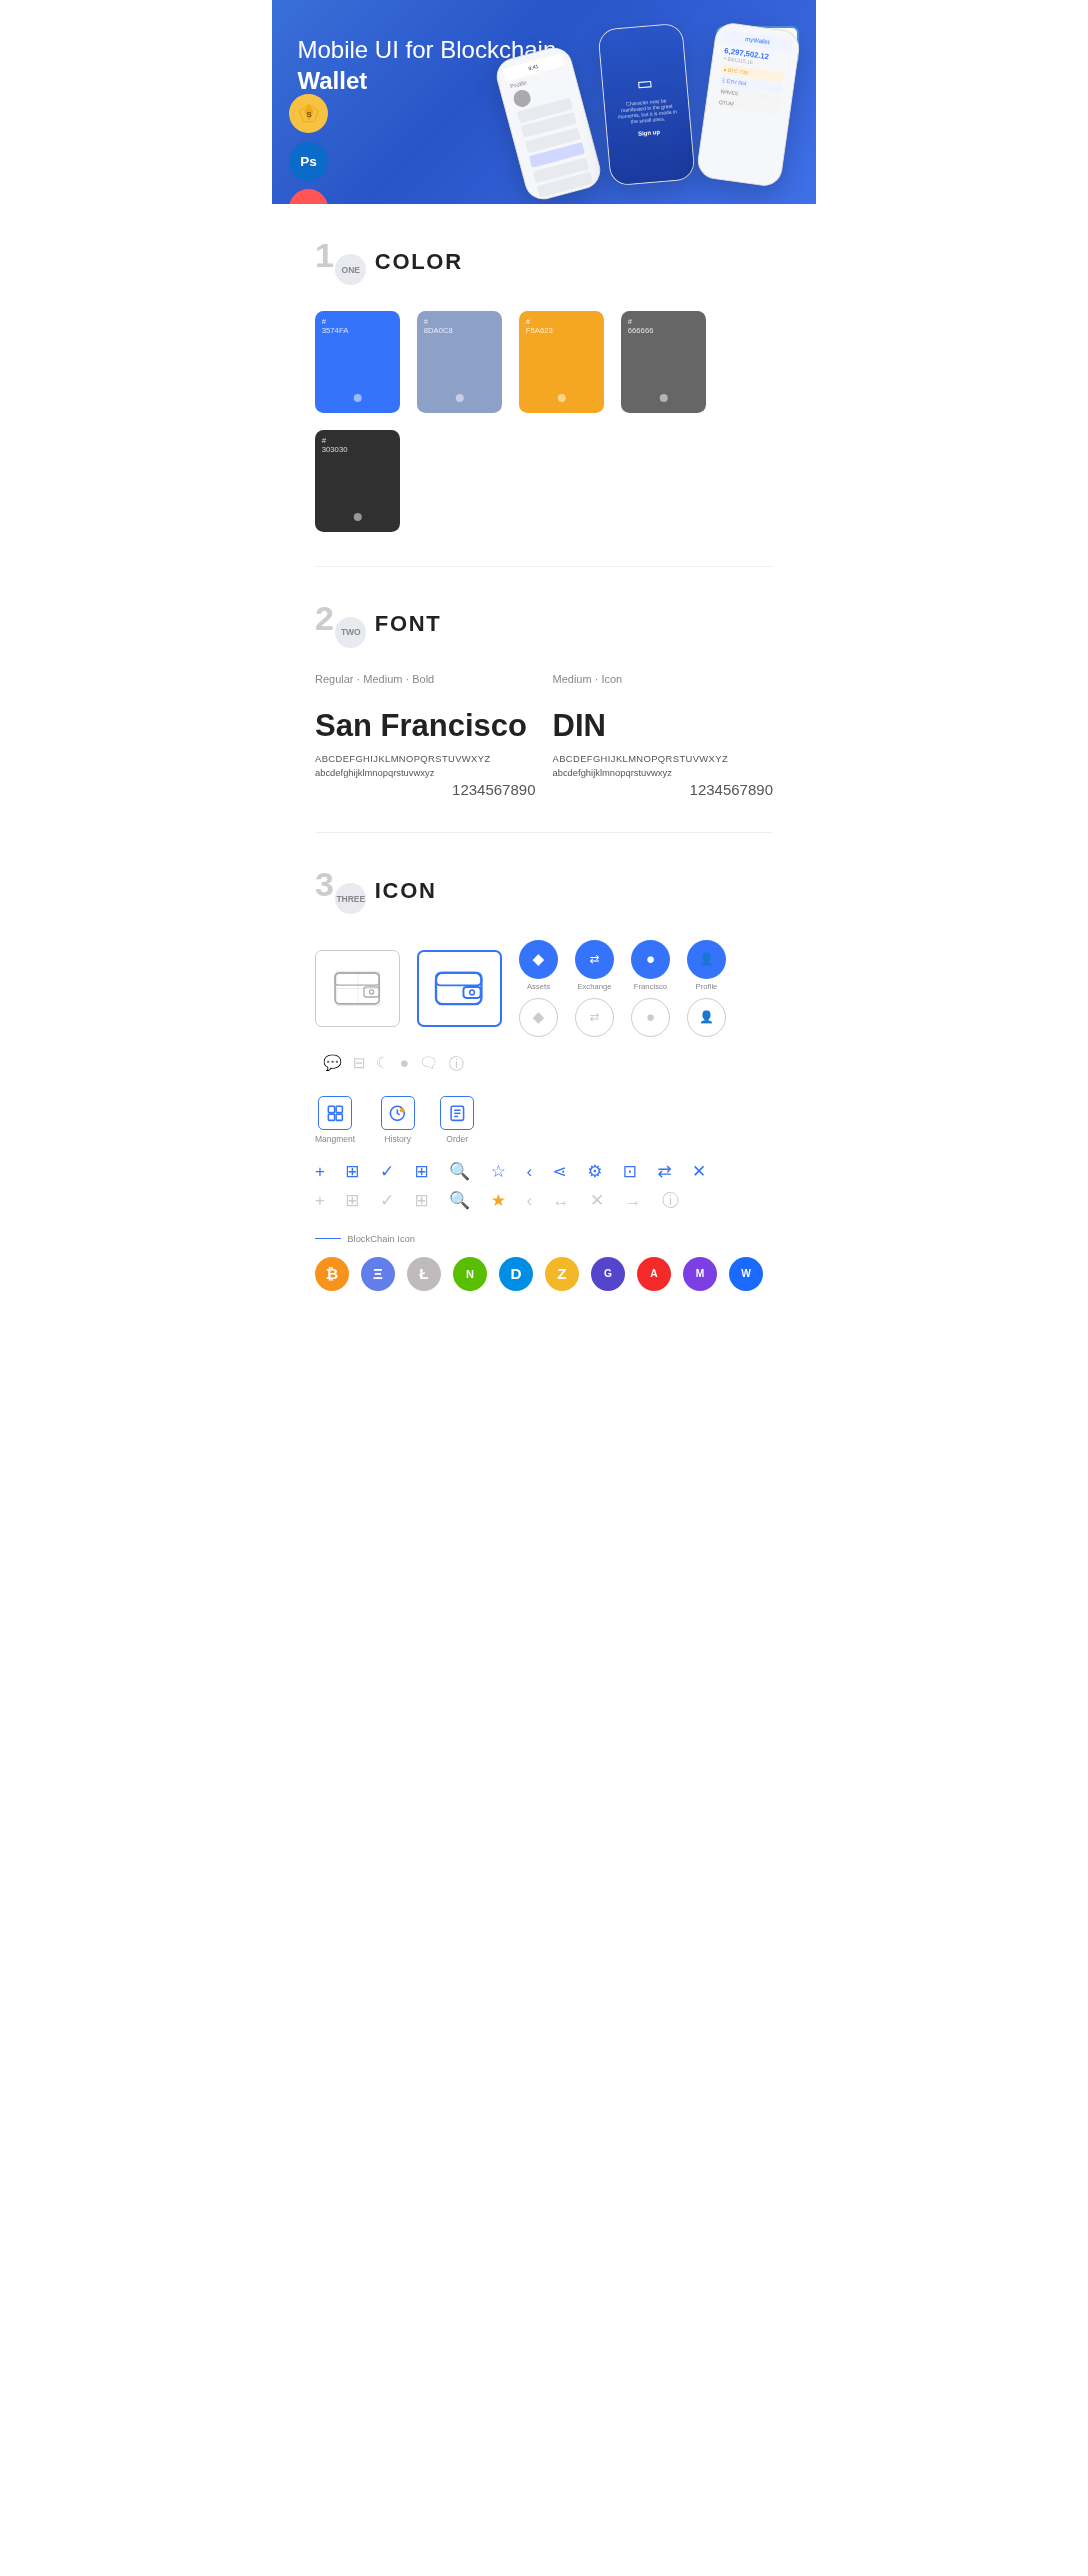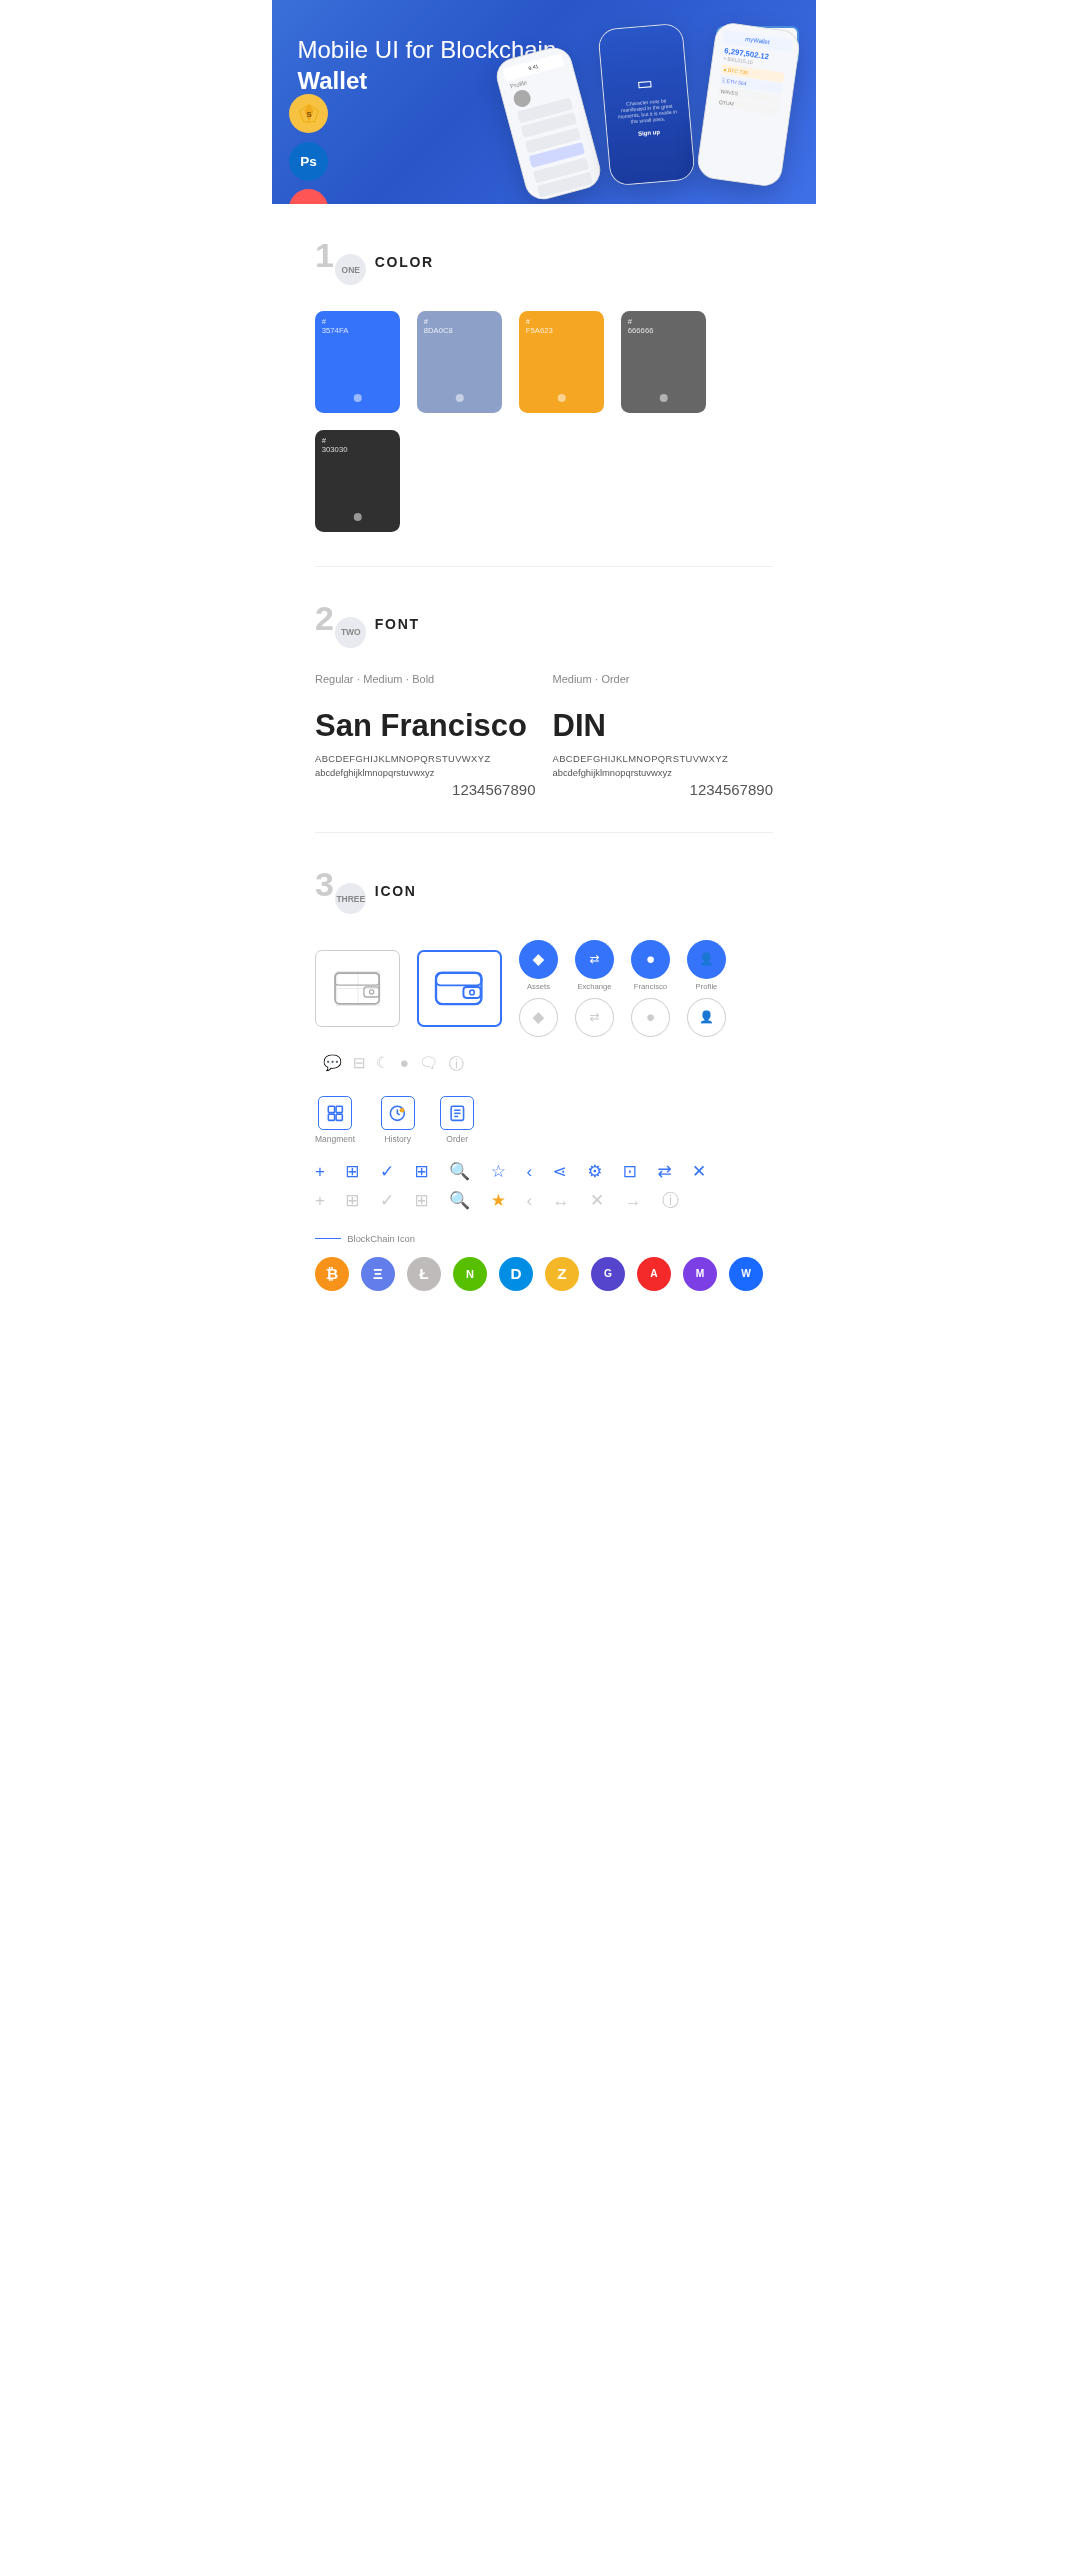--- a/index.html
+++ b/index.html
@@ -111,21 +111,21 @@
     .section-number-big { font-size: 34px; font-weight: 700; color: #ccc; position: absolute; top: 0; left: 0; line-height: 1; }
     .section-number-circle {
       width: 31px; height: 31px;
       background: #e8eaf0;
       border-radius: 50%;
       position: absolute;
       bottom: 0; right: -4.3px;
       display: flex; align-items: center; justify-content: center;
       font-size: 8.5px; color: #888; font-weight: 600; text-transform: uppercase; margin-left: 15px;
     }
-    .section-title { font-size: 14px; font-weight: 700; color: #222; letter-spacing: 1.7px; }
+    .section-title { font-size: 22px; font-weight: 700; color: #222; letter-spacing: 1.7px; }
 
     
     .color-swatches { display: flex; gap: 17px; flex-wrap: wrap; }
     .color-swatch {
       width: 85px; height: 102px;
       border-radius: 8.5px;
       position: relative;
       display: flex;
       align-items: flex-start;
       padding: 6.8px;
@@ -327,21 +327,21 @@
   </div>
   <div class="font-grid">
     <div>
       <div class="font-style-label">Regular · Medium · Bold</div>
       <div class="font-name-big">San Francisco</div>
       <div class="font-alpha">ABCDEFGHIJKLMNOPQRSTUVWXYZ</div>
       <div class="font-lower">abcdefghijklmnopqrstuvwxyz</div>
       <div class="font-nums">1234567890</div>
     </div>
     <div>
-      <div class="font-style-label">Medium · Order</div>
+      <div class="font-style-label">Medium · Icon</div>
       <div class="font-name-big-din">DIN</div>
       <div class="font-alpha">ABCDEFGHIJKLMNOPQRSTUVWXYZ</div>
       <div class="font-lower">abcdefghijklmnopqrstuvwxyz</div>
       <div class="font-nums">1234567890</div>
     </div>
   </div>
 </div>
 
 <hr class="divider">
 

